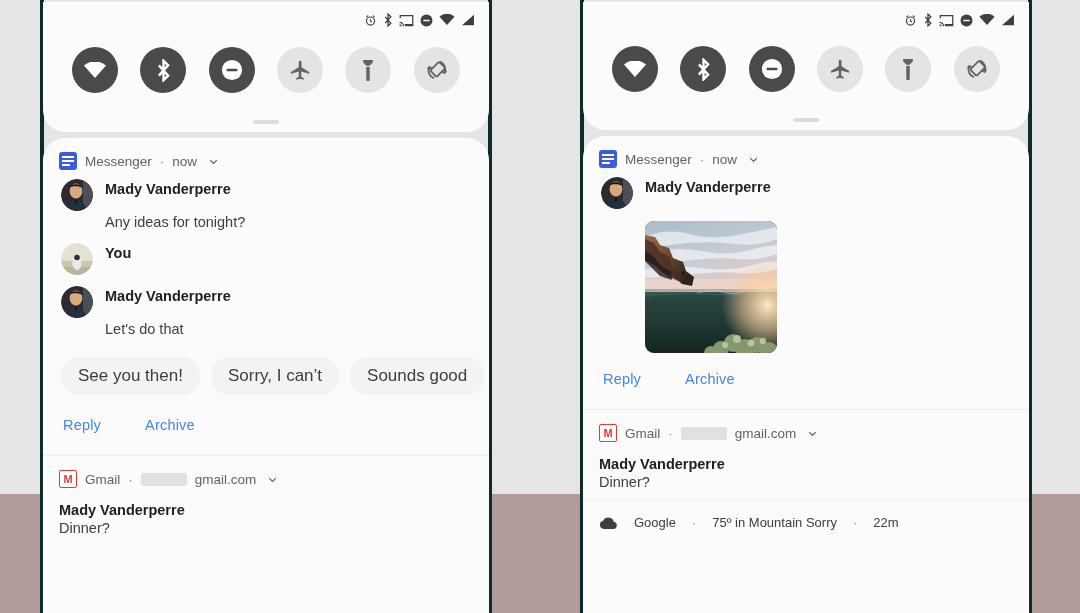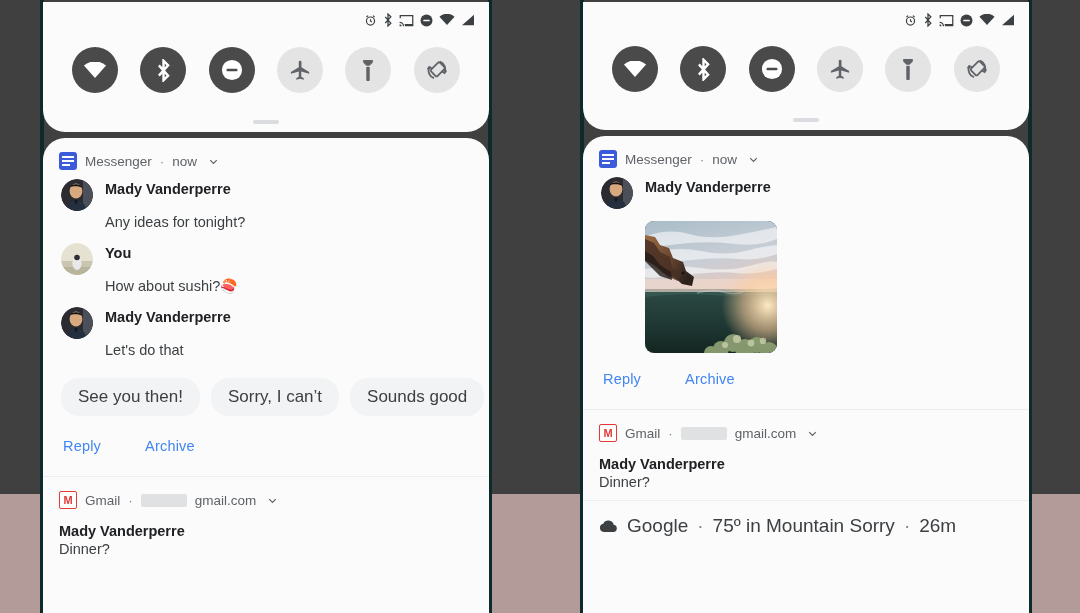--- a/index.html
+++ b/index.html
@@ -5,21 +5,21 @@
   * { box-sizing: border-box; margin: 0; padding: 0; }
   html, body {
     width: 1080px; height: 613px;
     overflow: hidden;
     background: #b39b99;
     font-family: "Liberation Sans", sans-serif;
   }
   .stage {
     position: relative;
     width: 1080px; height: 494px;
-    background: #404040;
+    background: #e5e5e5;
   }
 
   
   .phone {
     position: absolute;
     top: 0;
     width: 452px;
     height: 613px;
     display: flex;
     flex-direction: column;
@@ -177,24 +177,24 @@
   .action-link {
     font-size: 14.5px; font-weight: normal; color: #4285f4; letter-spacing: .2px;
   }
 
   
   .gm-title { font-size: 14.5px; font-weight: bold; color: #202124; margin-top: 12px; }
   .gm-sub   { font-size: 14.5px; color: #3c4043; margin-top: 2px; }
 
   
   .weather {
-    display: flex; align-items: center; gap: 9px;
+    display: flex; align-items: center; gap: 16px;
     padding: 14px 16px;
     border-top: 1px solid #eceff1;
-    font-size: 19px; color: #3c4043;
+    font-size: 13px; color: #3c4043;
   }
 
   
   .photo {
     width: 132px; height: 132px;
     border-radius: 9px;
     margin: 8px 0 0 46px;
     overflow: hidden;
     position: relative;
     background: #1d3330;
@@ -344,21 +344,20 @@
                 <rect width="32" height="32" fill="#e5e2d2"></rect>
                 <rect y="18" width="32" height="14" fill="#c9c5ae"></rect>
                 <rect y="24" width="32" height="8" fill="#b9b49c"></rect>
                 <ellipse cx="16" cy="20" rx="4.6" ry="7" fill="#e9e9ea"></ellipse>
                 <circle cx="16" cy="14.5" r="2.8" fill="#2f2f35"></circle>
               </g>
             </svg>
           </div>
           <div class="msg-body">
             <div class="msg-name">You</div>
-            <div class="msg-text"><span>How about sushi?</span><span class="emoji">🍣</span></div>
           </div>
         </div>
 
         <div class="msg-row">
           <div class="avatar">
             <svg width="32" height="32" viewBox="0 0 32 32">
               <defs>
                   <clipPath id="cl3">
                     <circle cx="16" cy="16" r="16"></circle>
                   </clipPath>
@@ -621,19 +620,19 @@
       <div class="weather">
         <span class="ico-google">
           <svg width="19" height="14" viewBox="0 0 24 17" fill="#3c4043">
             <path d="M19 16H6a5.2 5.2 0 0 1-.6-10.3A7 7 0 0 1 18.6 7 4.6 4.6 0 0 1 19 16z"></path>
           </svg>
         </span>
         <span>Google</span>
         <span class="dot-sep">·</span>
         <span>75º in Mountain Sorry</span>
         <span class="dot-sep">·</span>
-        <span>26m</span>
+        <span>22m</span>
       </div>
 
     </div>
   </div>
 
 </div>
 
 </body></html>

